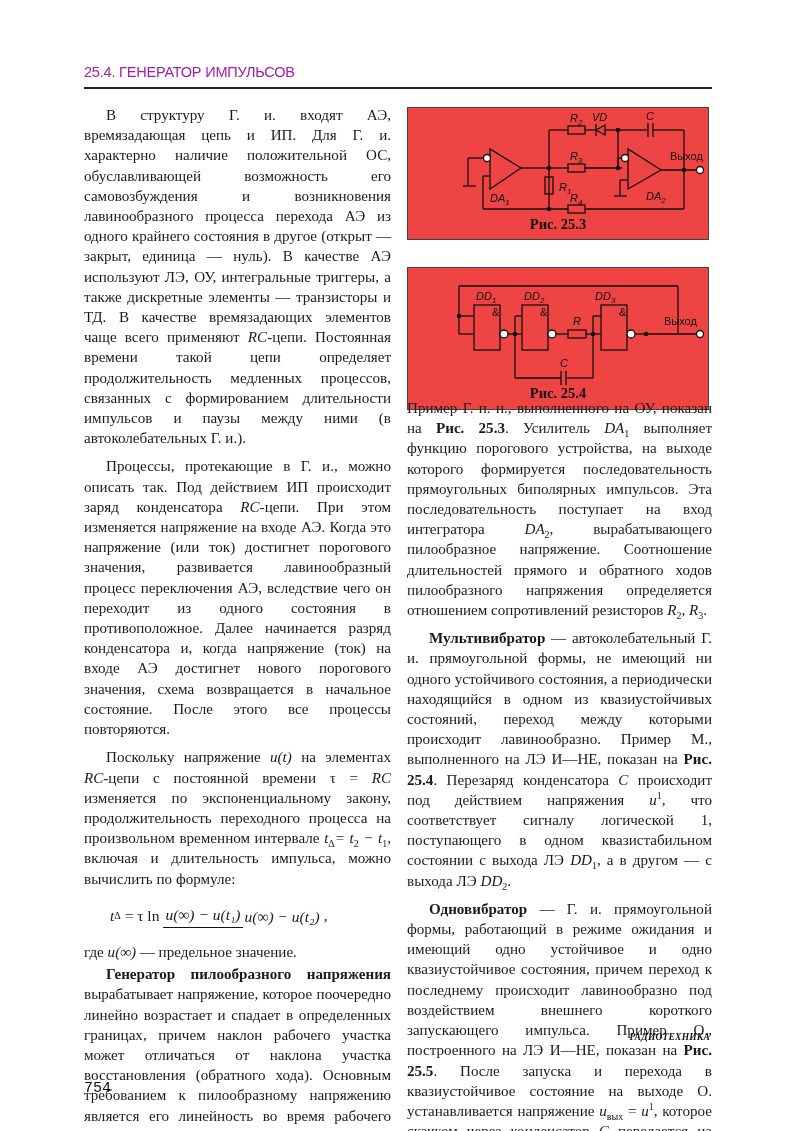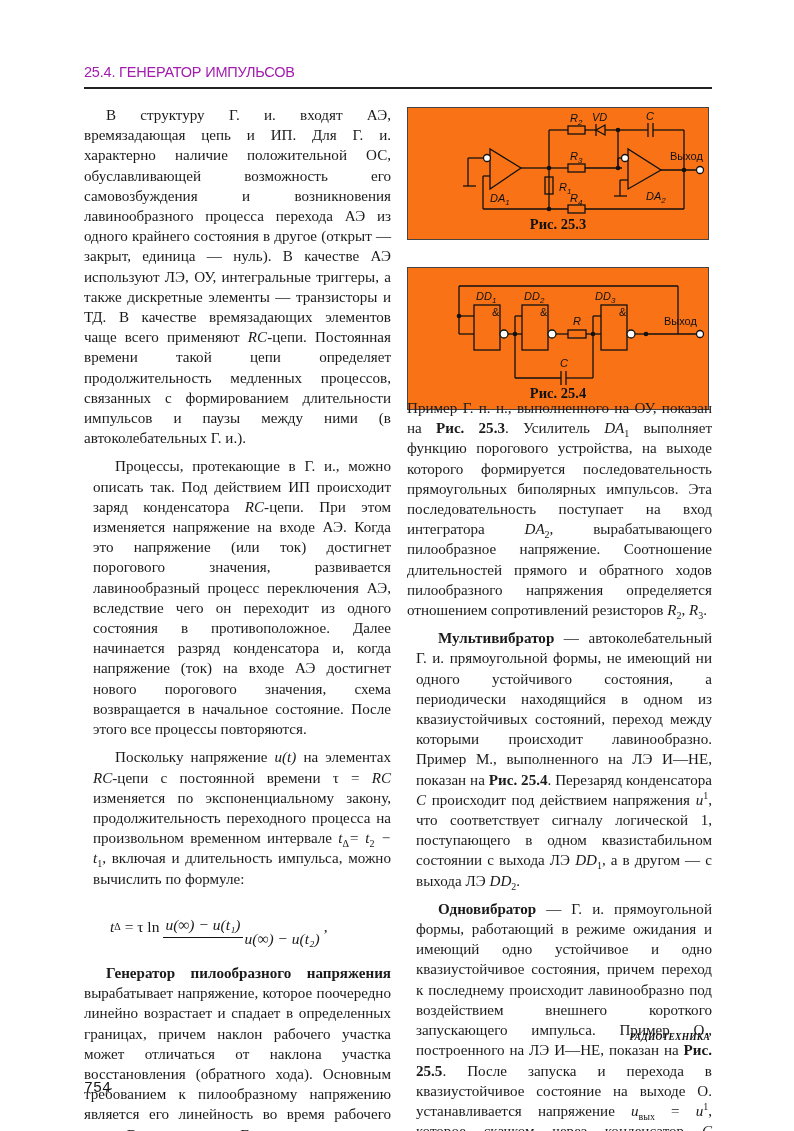--- a/index.html
+++ b/index.html
@@ -4,30 +4,30 @@
 <style>
   html, body { margin:0; padding:0; background:#ffffff; }
   body { width:794px; height:1131px; position:relative; overflow:hidden; color:#111; }
   .running-head { position:absolute; left:84px; top:64px; font-family:"Liberation Sans", sans-serif; font-size:14.5px; letter-spacing:-0.2px; color:#a21caf; }
   .head-rule { position:absolute; left:84px; top:87px; width:628px; height:2px; background:#222; }
   .col { position:absolute; font-family:"Liberation Serif", serif; font-size:15.1px; line-height:20.2px; text-align:justify; color:#1a1a1a; }
   .col-left { left:84px; top:105px; width:307px; }
   .col-right { left:407px; top:398px; width:305px; }
   .col p { margin:0; text-indent:22px; }
   .col p.noindent { text-indent:0; }
-  .col p + p { margin-top:8px;margin-left:9px; }
+  .col p + p { margin-top:8px; }
   .col p.tight { margin-top:0; }
   .bold { font-weight:bold; }
   .ital { font-style:italic; }
   sub, sup { font-size:10px; line-height:0; }
   .formula { margin:16px 0 14px 26px; display:flex; align-items:center; font-family:"Liberation Serif", serif; font-size:15.5px; }
   .frac { display:inline-flex; flex-direction:row; align-items:center; margin:0 2px 0 4px; }
   .frac .num { padding:0 2px 2px; border-bottom:1px solid #111; }
-  .frac .den { padding:2px 2px 0;margin-top:22px; }
-  .figbox { position:absolute; border:1.5px solid #444; background:#f97316; }
+  .frac .den { padding:2px 2px 0; }
+  .figbox { position:absolute; border:1.5px solid #444; background:#ef4444; }
   .fig1 { left:407px; top:107px; width:300px; height:131px; }
   .fig2 { left:407px; top:267px; width:300px; height:141px; }
   .figcap { position:absolute; left:0; right:0; text-align:center; font-family:"Liberation Serif", serif; font-weight:bold; font-size:14.5px; }
   .fig1 .figcap { top:108px; }
   .fig2 .figcap { top:117px; }
   .figbox svg { position:absolute; left:0; top:0; }
   .svglabel { font-family:"Liberation Sans", sans-serif; font-size:11px; fill:#111; }
   .svglabel-i { font-family:"Liberation Sans", sans-serif; font-size:11px; font-style:italic; fill:#111; }
   .svgsub { font-size:8px; }
   .footer-page { position:absolute; left:84px; top:1080px; font-family:Liberation Mono, monospace; font-size:15px; color:#111; }
@@ -50,20 +50,21 @@
     <span class="ital">t</span>
       <sub>Δ</sub>
     <span style="white-space:pre;"> = τ ln</span>
     <span class="frac">
       <span class="num ital">u(∞) − u(t₁)</span>
       <span class="den ital">u(∞) − u(t₂)</span>
     </span>
     <span>,</span>
   </div>
 
+  <p class="noindent tight"><span>где </span><span class="ital">u(∞)</span><span> — предельное значение.</span></p>
 
   <p style="margin-top:2px;"><span class="bold">Генератор пилообразного напряжения</span><span> вырабатывает напряжение, которое поочередно линейно возрастает и спадает в определенных границах, причем наклон рабочего участка может отличаться от наклона участка восстановления (обратного хода). Основным требованием к пилообразному напряжению является его линейность во время рабочего хода. В основе всех Г. п. н. лежит заряд постоянным током. Принцип действия большинства Г. п. н. основывается на использовании интегрирующих </span></p>
 </div>
 
 <div class="figbox fig1">
   <svg width="300" height="131" viewBox="0 0 300 131">
     <g stroke="#111" stroke-width="1.3" fill="none">
 
       <line x1="60" y1="50" x2="60" y2="78"></line>
       <line x1="55" y1="78" x2="68" y2="78"></line>

